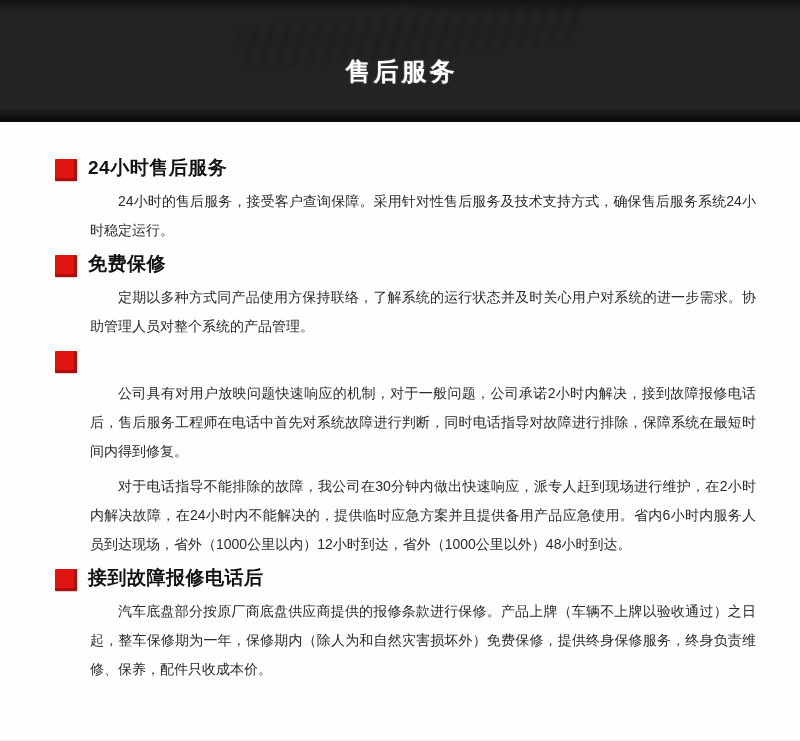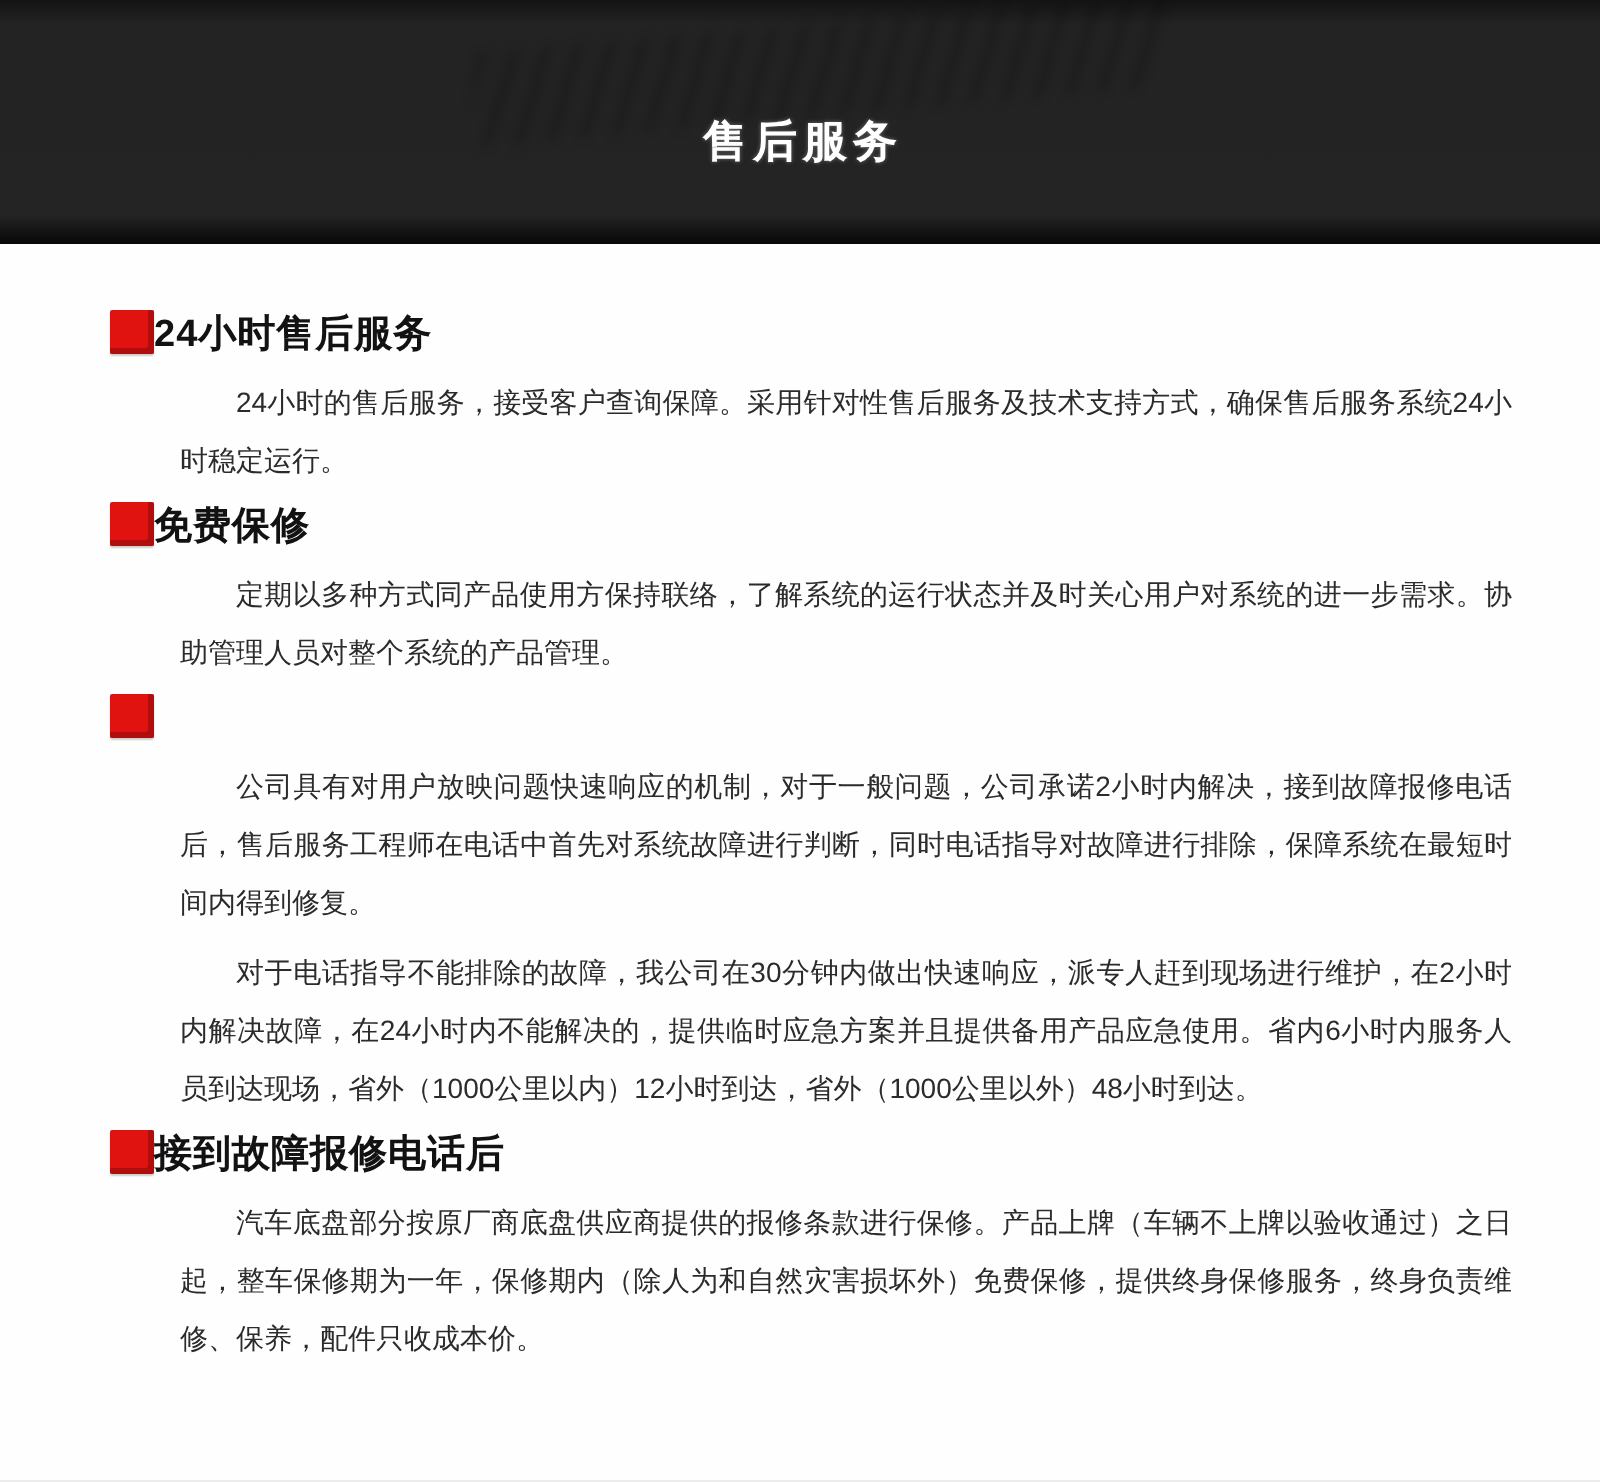--- a/index.html
+++ b/index.html
@@ -21,21 +21,21 @@
     position: relative;
     height: 122px;
     background: linear-gradient(#141414 0%, #232323 10%, #242424 88%, #0e0e0e 97%, #090909 100%);
     overflow: hidden;
   }
   .banner-title {
     position: absolute;
     left: 0; right: 0; top: 54px;
     text-align: center;
     color: #ffffff;
-    font-size: 22px;
+    font-size: 25px;
     line-height: 34px;
     font-weight: bold;
     letter-spacing: 3px;
     text-indent: 3px;
     text-shadow: 0 0 2px rgba(255,255,255,0.35);
   }
   .banner-watermark {
     position: absolute;
     left: 235px; top: 12px;
     width: 350px; height: 46px;
@@ -46,22 +46,22 @@
     filter: blur(3px);
     opacity: 0.45;
   }
 
   
   .content {
     padding: 33px 44px 0 55px;
   }
   .sec-head {
     display: flex;
-    align-items: flex-start;
-    gap: 0;
+    align-items: flex-end;
+    gap: 11px;
     height: 26px;
     margin-top: 6px;
   }
   section:first-child .sec-head { margin-top: 0; }
   .bullet {
     flex: 0 0 auto;
     width: 22px; height: 22px;
     background: #e11310;
     border-radius: 1px;
     box-shadow: inset -3px -3px 0 rgba(125,9,7,0.5), 0 1px 1px rgba(0,0,0,0.2);

